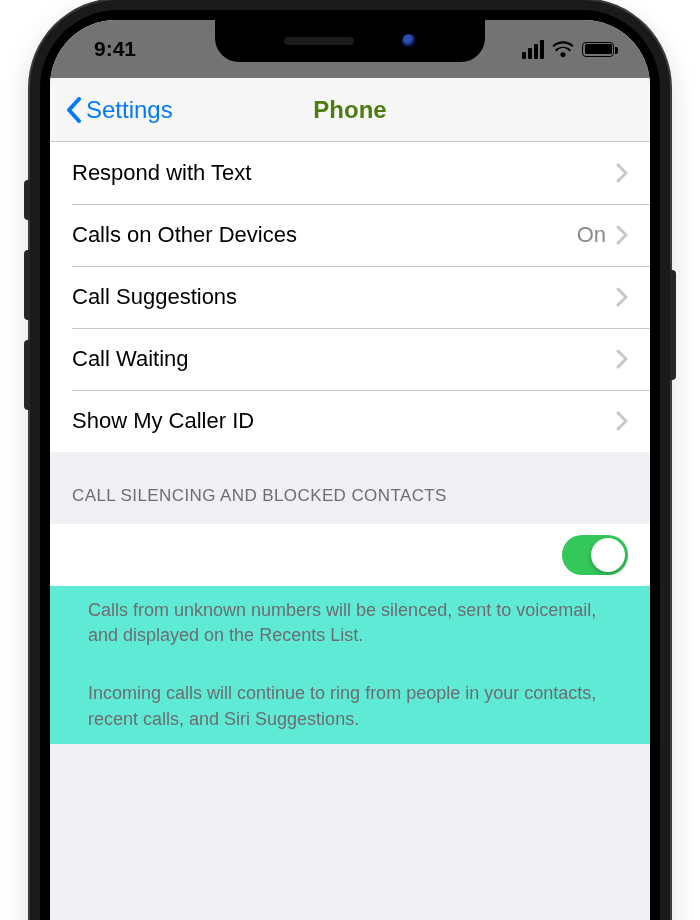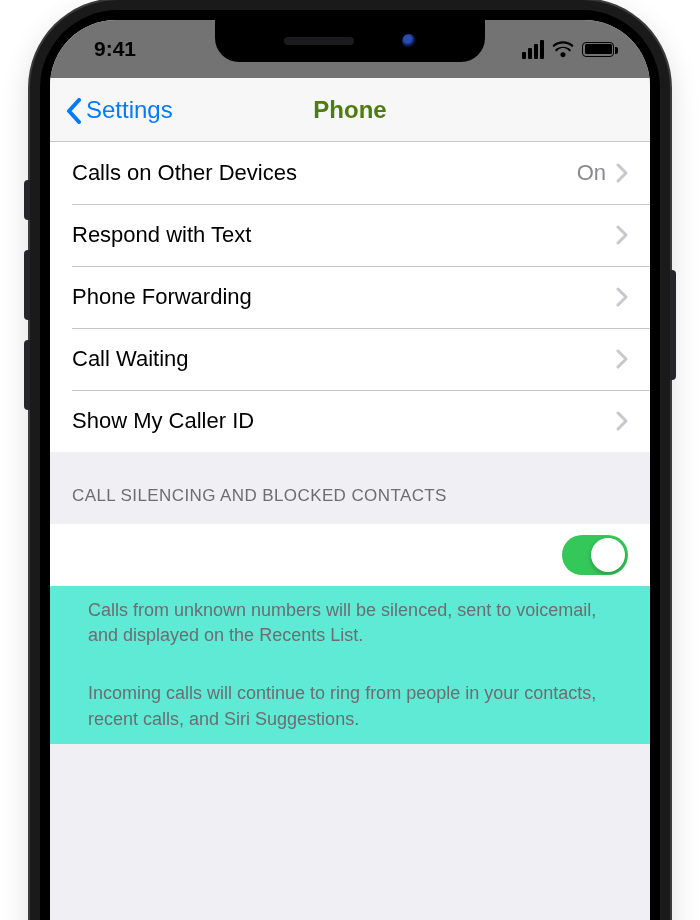--- a/index.html
+++ b/index.html
@@ -75,21 +75,21 @@
     .battery::after { content:""; position:absolute; right:-5px; top:4px; width:3px; height:7px; background:#000; border-radius:0 2px 2px 0;}
     .battery > i { position:absolute; inset:1.5px; background:#000; border-radius:1.5px;}
 
     
     .navheader {
       position:relative; height:64px; background:#f7f7f8;
       border-bottom:1px solid #c7c7cb;
     }
     .back {
       position:absolute; left:16px; top:50%; transform:translateY(-50%);
-      display:flex; align-items:flex-end; gap:4px;
+      display:flex; align-items:center; gap:4px;
       color:#007aff; font-size:24px;
     }
     .title {
       position:absolute; left:50%; top:50%; transform:translate(-50%,-50%);
       font-size:24px; font-weight:600; color:#4d7c0f;
     }
 
     
     .group { background:#fff; }
     .group-header {
@@ -174,36 +174,36 @@
                 <svg width="16" height="26" viewBox="0 0 16 26">
                   <path d="M13 2 3 13l10 11" fill="none" stroke="#007aff" stroke-width="4" stroke-linecap="round" stroke-linejoin="round"></path>
                 </svg>
                 <span>Settings</span>
               </div>
               <div class="title">Phone</div>
             </div>
 
             <div class="group">
               <div class="row">
+                <span>Respond with Text</span>
+                <span class="spacer"></span>
+                <svg class="chevron" width="12" height="20" viewBox="0 0 12 20">
+                    <path d="m2 2 8 8-8 8" fill="none" stroke="currentColor" stroke-width="3" stroke-linecap="round" stroke-linejoin="round"></path>
+                  </svg>
+              </div>
+              <div class="row">
                 <span>Calls on Other Devices</span>
                 <span class="spacer"></span>
                 <span class="value">On</span>
                 <svg class="chevron" width="12" height="20" viewBox="0 0 12 20">
                     <path d="m2 2 8 8-8 8" fill="none" stroke="currentColor" stroke-width="3" stroke-linecap="round" stroke-linejoin="round"></path>
                   </svg>
               </div>
               <div class="row">
-                <span>Respond with Text</span>
-                <span class="spacer"></span>
-                <svg class="chevron" width="12" height="20" viewBox="0 0 12 20">
-                    <path d="m2 2 8 8-8 8" fill="none" stroke="currentColor" stroke-width="3" stroke-linecap="round" stroke-linejoin="round"></path>
-                  </svg>
-              </div>
-              <div class="row">
-                <span>Phone Forwarding</span>
+                <span>Call Suggestions</span>
                 <span class="spacer"></span>
                 <svg class="chevron" width="12" height="20" viewBox="0 0 12 20">
                     <path d="m2 2 8 8-8 8" fill="none" stroke="currentColor" stroke-width="3" stroke-linecap="round" stroke-linejoin="round"></path>
                   </svg>
               </div>
               <div class="row">
                 <span>Call Waiting</span>
                 <span class="spacer"></span>
                 <svg class="chevron" width="12" height="20" viewBox="0 0 12 20">
                     <path d="m2 2 8 8-8 8" fill="none" stroke="currentColor" stroke-width="3" stroke-linecap="round" stroke-linejoin="round"></path>

